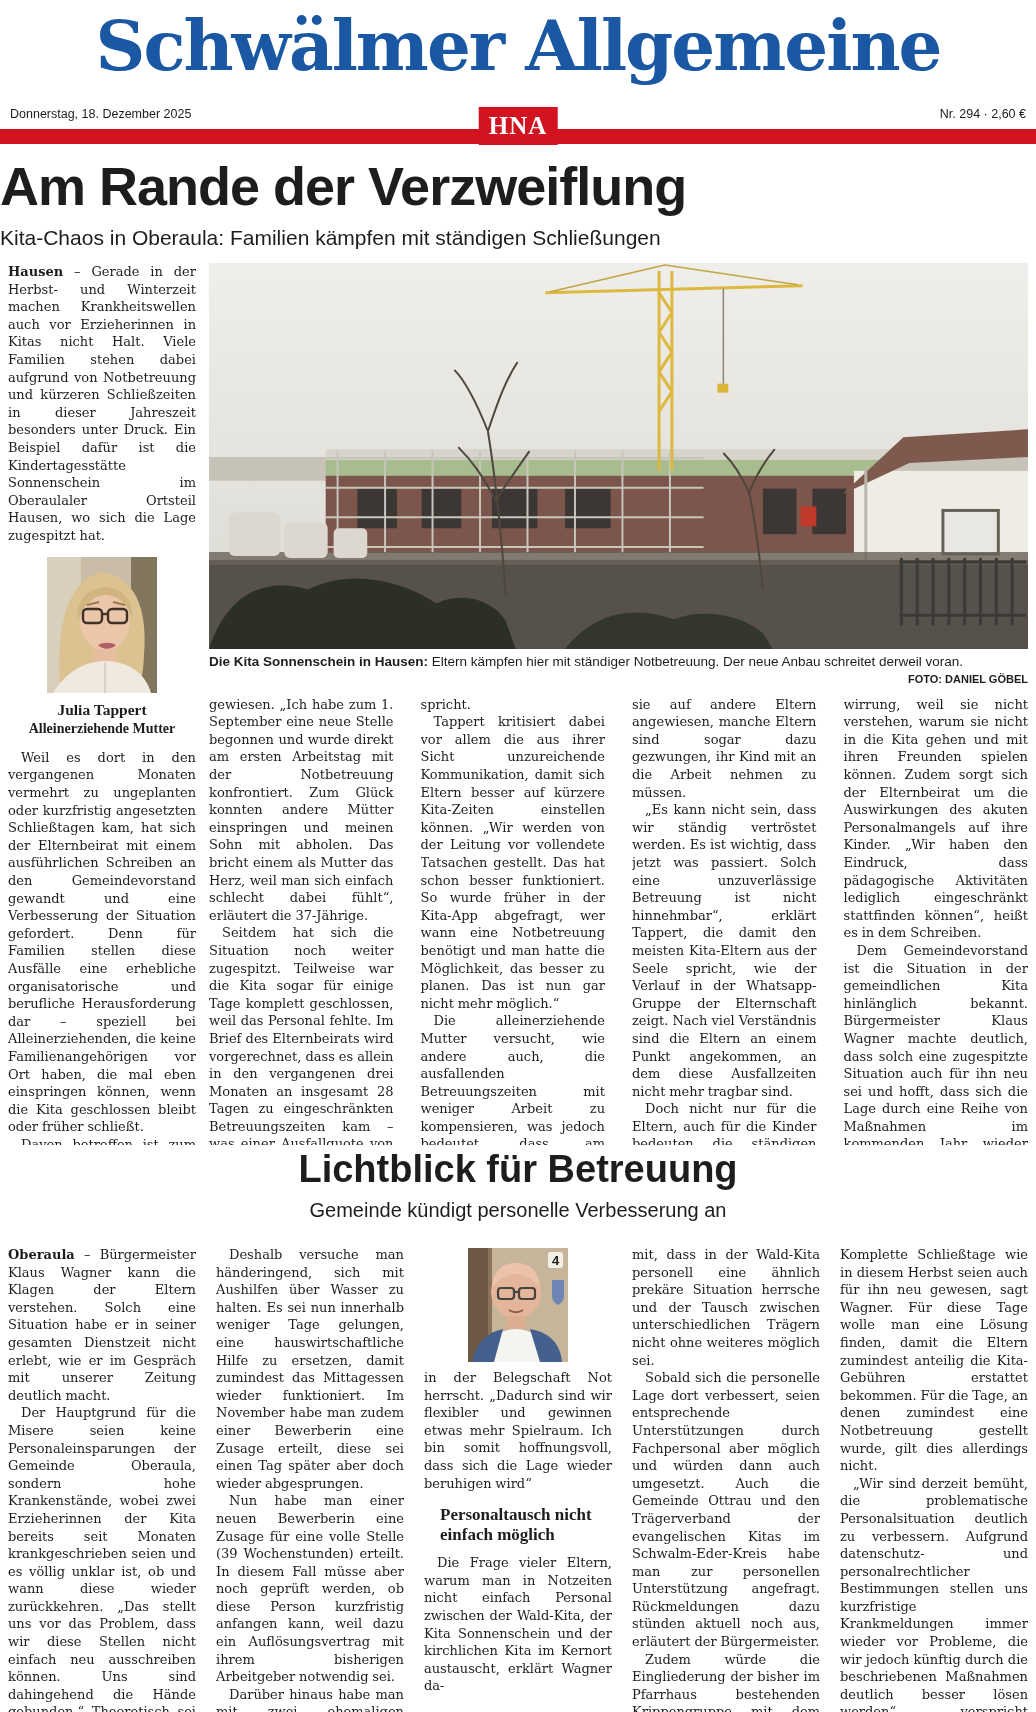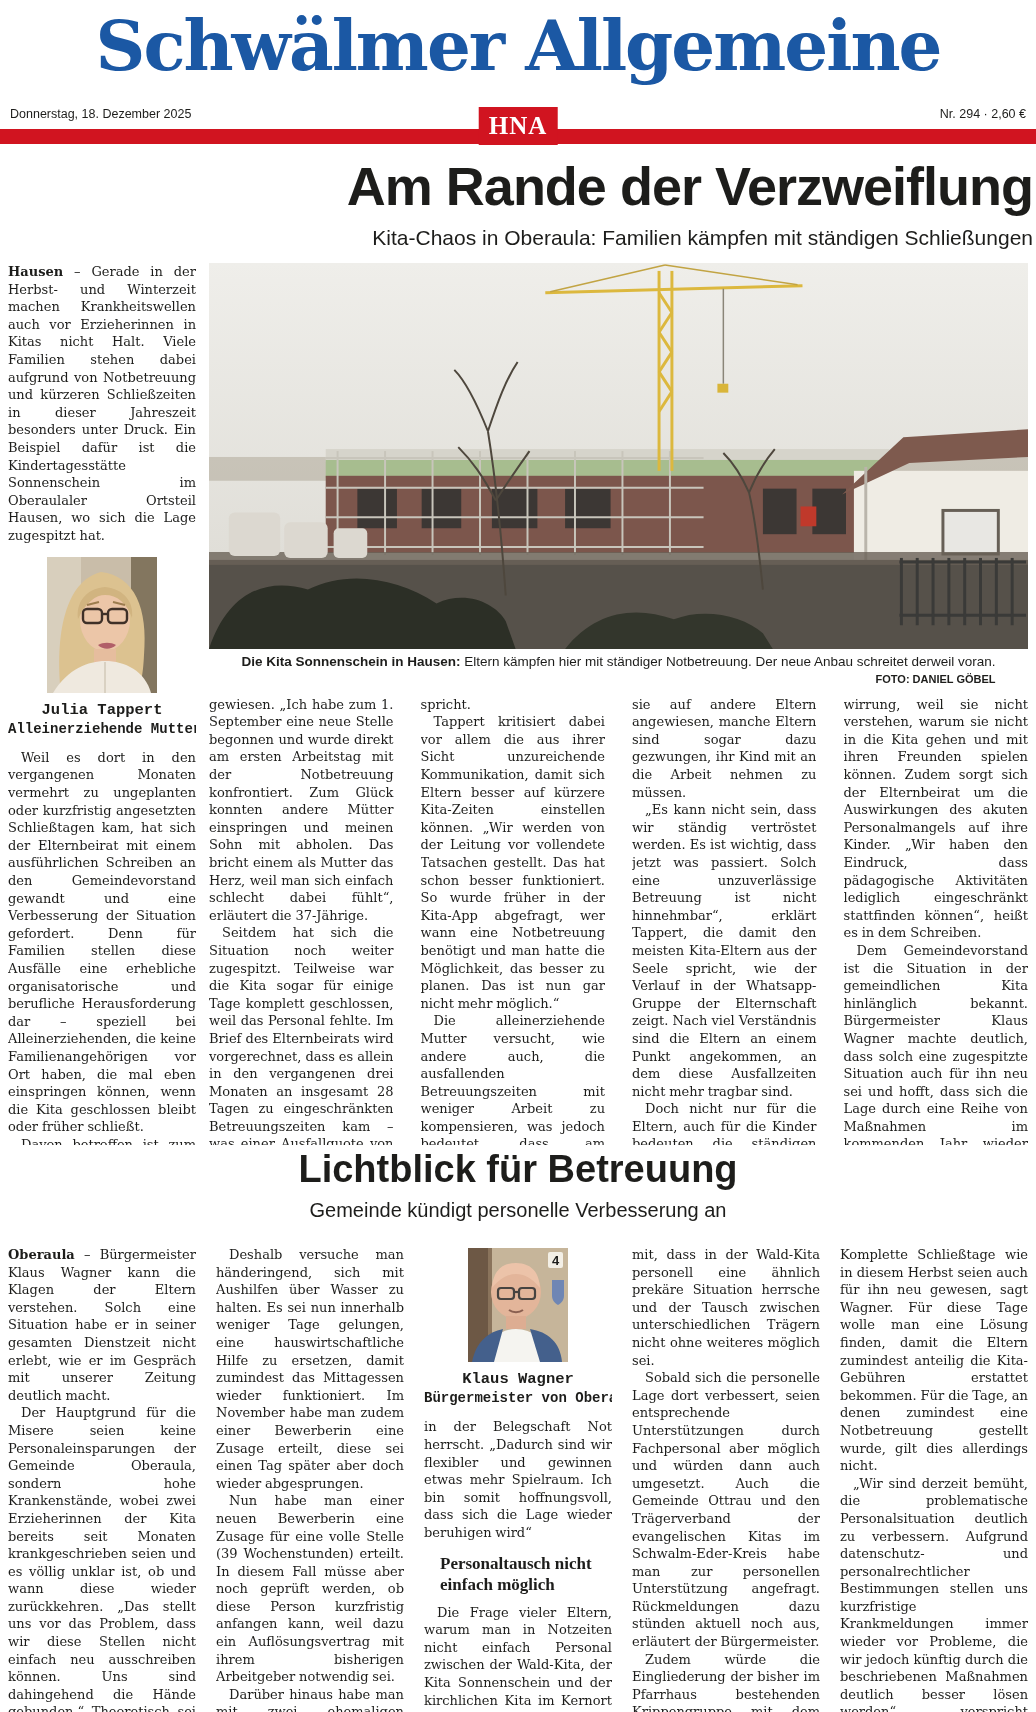--- a/index.html
+++ b/index.html
@@ -17,47 +17,47 @@
   .dateline{position:absolute;top:107px;font-family:"Liberation Sans",sans-serif;
     font-size:12.5px;color:var(--ink);}
   .dl-left{left:10px;}
   .dl-right{right:10px;padding-left:12px;}
   .redbar{position:absolute;top:129px;left:0;right:0;height:15px;background:var(--red);}
   .hna-box{position:absolute;top:-22px;left:50%;transform:translateX(-50%);
     background:var(--red);color:#fff;font-family:"Liberation Serif",serif;font-weight:bold;
     font-size:25px;line-height:1;padding:6px 10px 7px;letter-spacing:1px;}
 
   
-  .a1-head{position:absolute;top:158px;left:0;right:3px;text-align:right;}
+  .a1-head{position:absolute;top:158px;left:0;right:3px;text-align:left;}
   .a1-head h2{margin:0;font-family:"Liberation Sans",sans-serif;font-weight:bold;
     font-size:54px;line-height:1.05;letter-spacing:-1px;color:var(--ink);}
   .deck{font-family:"Liberation Sans",sans-serif;font-size:21px;margin-top:11px;color:var(--ink);}
 
   
   .para{margin:0;font-family:"DejaVu Serif",serif;font-size:13px;line-height:17.6px;
     text-align:justify;color:var(--ink);hyphens:auto;-webkit-hyphens:auto;word-spacing:-0.3px;}
   .plist .para + .para,.plist.indent-all .para{text-indent:13px;}
   .lead strong{font-weight:bold;}
   .col{flex:1;min-width:0;overflow:hidden;}
 
   
   .a1-body{position:absolute;top:263px;left:8px;width:1020px;height:882px;display:flex;gap:13px;}
   .colnarrow{flex:0 0 188px;width:188px;overflow:hidden;}
-  .a1-right{flex:1;min-width:0;display:flex;flex-direction:column;align-items:center;}
+  .a1-right{flex:1;min-width:0;display:flex;flex-direction:column;}
   figure{margin:0;}
   .main-photo{height:386px;overflow:hidden;background:#dcdbd6;}
   .main-photo svg{display:block;width:100%;height:100%;}
   .photo-cap{margin-top:5px;font-family:"Liberation Sans",sans-serif;font-size:13.5px;line-height:1.25;}
   .cap-bold{font-weight:bold;}
   .photo-credit{text-align:right;font-weight:bold;font-size:11px;margin-top:2px;}
   .a1-cols{display:flex;gap:27px;margin-top:9px;flex:1;overflow:hidden;}
 
   .portrait-julia{width:110px;height:136px;margin:12px auto 7px;display:block;}
   .portrait-julia svg,.portrait-klaus svg{display:block;width:100%;height:100%;}
-  .pcap{text-align:center;font-family:Liberation Mono, monospace;font-weight:bold;
+  .pcap{text-align:center;font-family:Liberation Serif, serif;font-weight:bold;
     line-height:1.3;margin-bottom:11px;}
   .pcap-name{font-size:15.5px;}
   .pcap-role{font-size:14px;white-space:nowrap;}
 
   
   .a2-head{position:absolute;top:1150px;left:0;right:0;text-align:center;}
   .a2-head h2{margin:0;font-family:"Liberation Sans",sans-serif;font-weight:bold;
     font-size:38px;line-height:1.05;color:var(--ink);}
   .deck2{font-family:"Liberation Sans",sans-serif;font-size:20px;margin-top:9px;color:var(--ink);text-align:center;}
   .a2-body{position:absolute;top:1246px;left:8px;width:1020px;height:466px;
@@ -290,24 +290,20 @@
             <rect x="51" y="40" width="16" height="11" rx="3"></rect>
             <line x1="46" y1="44" x2="51" y2="44"></line>
           </g>
           <path d="M41,62 C45,65 51,65 55,62" stroke="#8a5f50" stroke-width="2" fill="none"></path>
           <rect x="38" y="68" width="20" height="13" fill="#ddad92"></rect>
           <path d="M12,114 C18,92 32,81 48,81 C64,81 78,92 84,114 Z" fill="#f5f4f0"></path>
           <path d="M4,114 C8,94 20,84 35,81 L26,114 Z" fill="#44608c"></path>
           <path d="M94,114 C92,94 80,84 62,81 L72,114 Z" fill="#44608c"></path>
         </svg>
       </figure>
-      <div class="pcap">
-        <div class="pcap-name">Klaus Wagner</div>
-        <div class="pcap-role">Bürgermeister von Oberaula</div>
-      </div>
       <div class="plist">
           <p class="para">in der Belegschaft Not herrscht. „Dadurch sind wir flexibler und gewinnen etwas mehr Spielraum. Ich bin somit hoffnungsvoll, dass sich die Lage wieder beruhigen wird“</p>
         </div>
       <h3 class="col-subhead">Personaltausch nicht einfach möglich</h3>
       <div class="plist indent-all">
           <p class="para">Die Frage vieler Eltern, warum man in Notzeiten nicht einfach Personal zwischen der Wald-Kita, der Kita Sonnenschein und der kirchlichen Kita im Kernort austauscht, erklärt Wagner da-</p>
         </div>
     </div>
 
     <div class="col">

